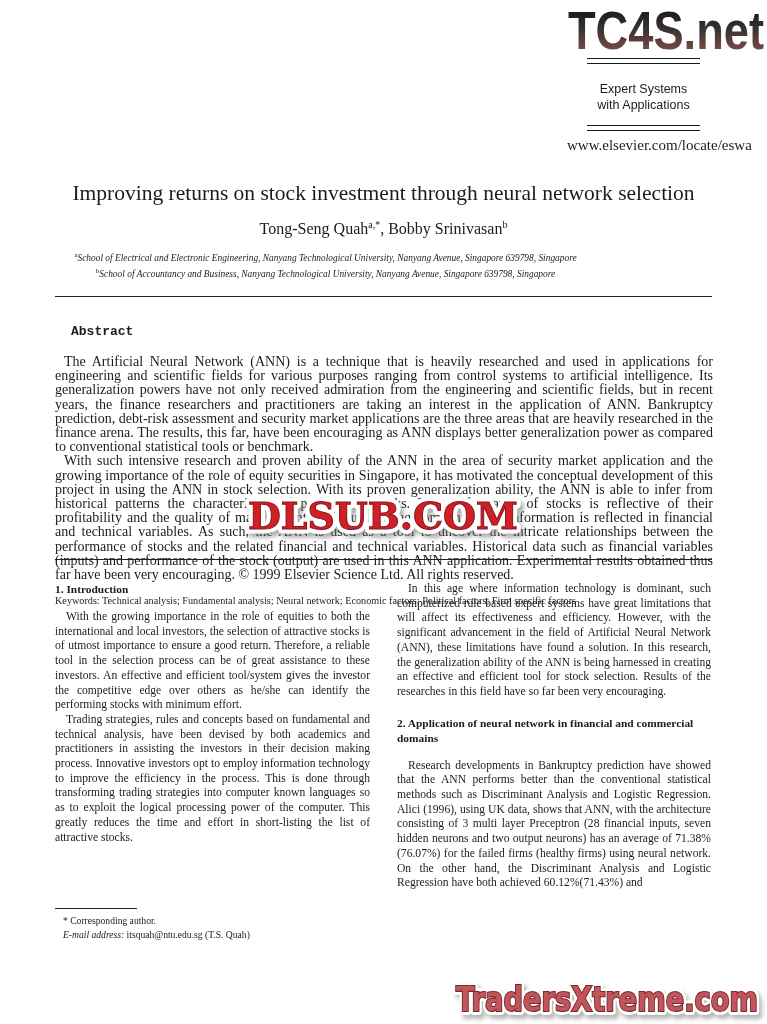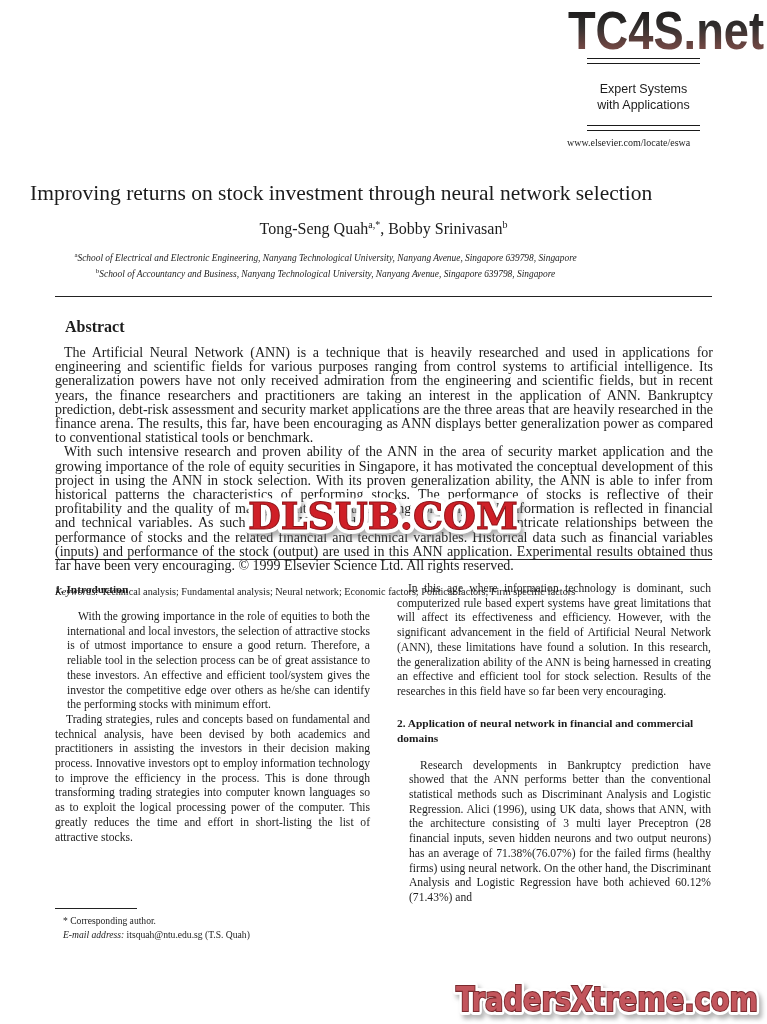--- a/index.html
+++ b/index.html
@@ -17,49 +17,49 @@
   .citation { position:absolute; top:130px; left:60px; width:660px; text-align:center; font-size:10.5px; }
 
   .tc4s { position:absolute; top:4px; right:0px; }
 
   .rule-double { position:absolute; left:587px; width:113px; height:4px;
                  border-top:1.6px solid #1a1a1a; border-bottom:1.6px solid #1a1a1a; }
   .rule-double.top { top:58px; }
   .rule-double.bottom { top:125px; }
   .journal-name { position:absolute; top:82px; left:572px; width:143px; text-align:center;
                   font-family:"Liberation Sans", sans-serif; font-size:12.5px; line-height:15.5px; }
-  .journal-url { position:absolute; top:137px; left:567px; width:150px; font-size:10px; }
+  .journal-url { position:absolute; top:137px; left:567px; width:150px; font-size:15px; }
 
   
-  .title { position:absolute; top:181px; left:30px; width:707px; font-size:21.5px; }
+  .title { position:absolute; top:181px; left:30px; width:707px; text-align:center; font-size:21.5px; }
   .authors { position:absolute; top:219px; left:0; width:767px; text-align:center; font-size:16px; }
   .authors sup { font-size:10px; }
   .affils { position:absolute; top:249px; left:0; width:651px; text-align:center;
             font-style:italic; font-size:9.4px; line-height:13px; }
   .affils sup { font-size:7px; font-style:normal; }
 
   .rule-main { position:absolute; left:55px; width:657px; border-top:1.3px solid #222; }
   .rule-1 { top:296px; }
   .rule-2 { top:559px; }
 
   
   .abstract { position:absolute; top:308px; left:55px; width:658px; }
-  .abstract h3 { margin:10px; font-size:16px; }
+  .abstract h3 { margin:16px; font-size:13px;font-family:Liberation Mono, monospace; }
   .abstract p { margin:0; font-size:14px; line-height:14.2px; text-align:justify; text-indent:9px; }
   .abstract p.first { margin-top:8px; }
   .keywords { margin-top:13px; font-size:10.2px; }
-  .keywords .klabel { font-style:italic; }
+  .keywords .klabel { }
 
   
   .col { position:absolute; top:582px; width:315px; }
   .col-left { left:55px; }
   .col-right { left:397px; width:314px; }
   .col h2 { margin:0; font-size:11.4px; line-height:15px; }
   .col p { margin:0; font-size:11.6px; line-height:14.7px; text-align:justify; text-indent:11px; }
-  .col p.after-h { margin-top:13px;margin-left:12px; }
+  .col p.after-h { margin-top:13px; }
   .col h2.sec2 { margin-top:16px; }
 
   
   .footnote { position:absolute; left:55px; top:908px; width:315px; font-size:9.6px; line-height:13.8px; }
   .fn-rule { width:82px; border-top:1px solid #222; margin-bottom:5px; }
   .footnote div { text-indent:8px; }
   .ital { font-style:italic;text-align:right; }
 
   
   .footer { position:absolute; left:55px; top:956px; font-size:9.8px; line-height:14.5px; }

